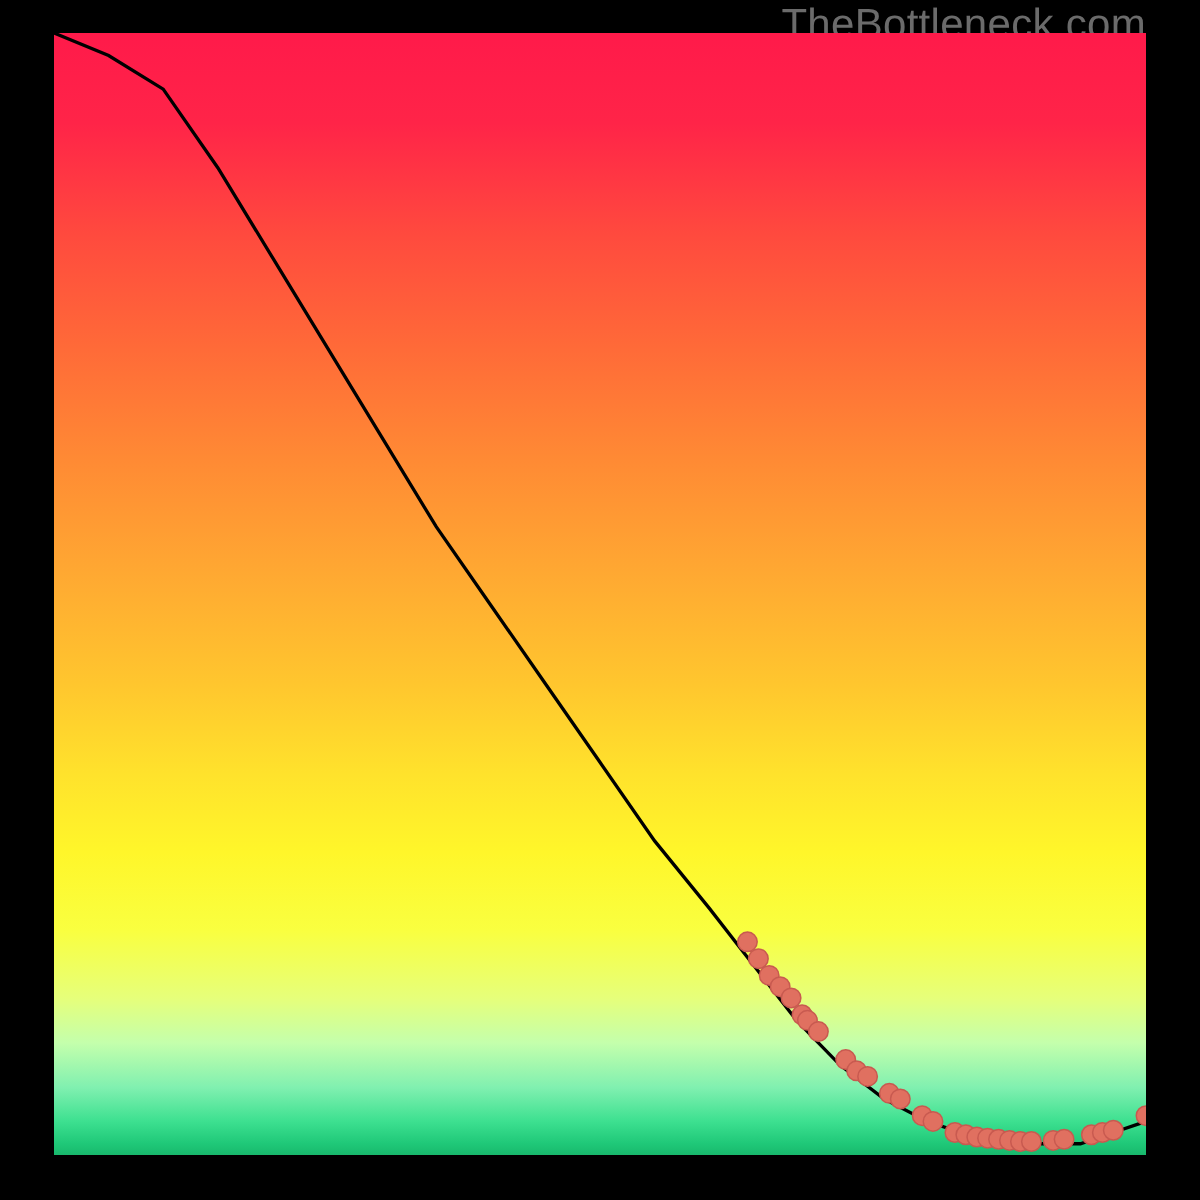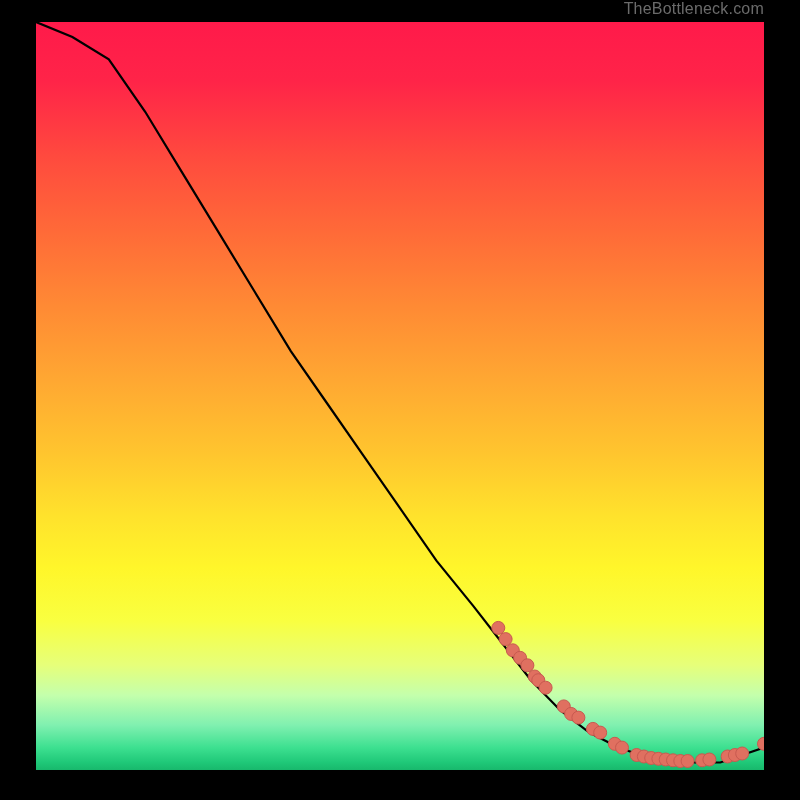--- a/index.html
+++ b/index.html
@@ -41,21 +41,21 @@
       #3de090 97%,
       #1fc878 99%,
       #18b86c 100%
     );
   }
   .watermark {
     position: absolute;
     top: 0px;
     right: 36px;
     color: #6b6b6b;
-    font-size: 16px;
+    font-size: 28px;
     letter-spacing: 0.2px;
     font-weight: 400;
   }
   svg.curve {
     position: absolute;
     left: 0;
     top: 0;
     width: 728px;
     height: 748px;
   }

